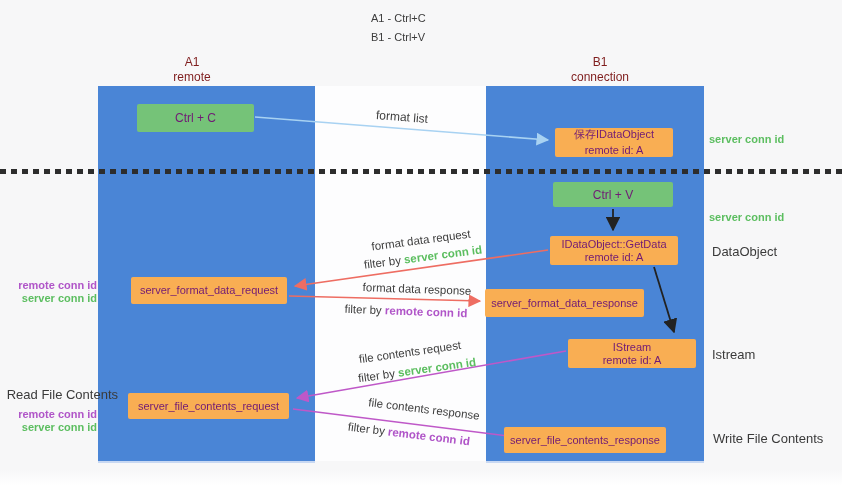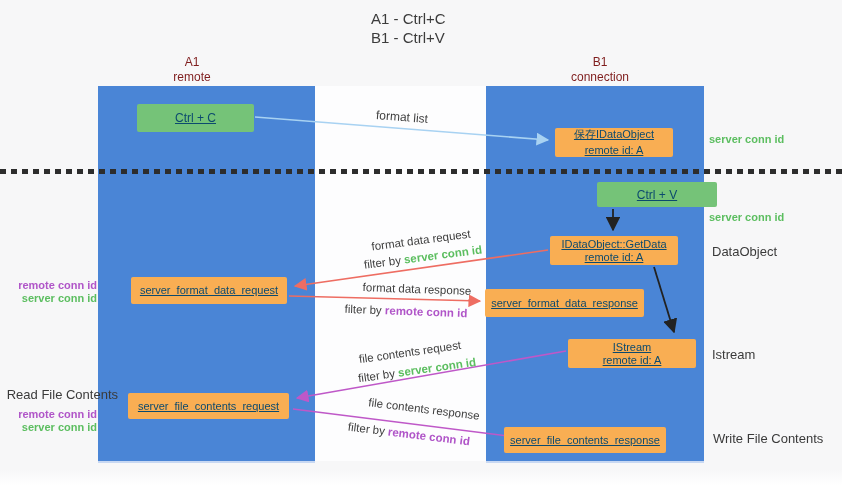--- a/index.html
+++ b/index.html
@@ -5,41 +5,41 @@
   html,body{margin:0;padding:0;}
   .canvas{
     position:relative;width:842px;height:485px;overflow:hidden;
     background:#f7f7f8;
     font-family:"Liberation Sans",sans-serif;color:#3a3a3a;
   }
   .canvas::after{content:"";position:absolute;left:0;bottom:0;width:842px;height:16px;
     background:linear-gradient(180deg,rgba(255,255,255,0),#ffffff);pointer-events:none;}
   .abs{position:absolute;}
   
-  .title{left:371px;top:9px;font-size:15px;line-height:19px;color:#3c3c3c;}
+  .title{left:371px;top:9px;font-size:11px;line-height:19px;color:#3c3c3c;}
   
   .hdr{font-size:12px;line-height:15px;text-align:center;width:120px;color:#7f1d1d;}
   .hdr-left{left:132px;top:55px;}
   .hdr-right{left:540px;top:55px;}
   
   .column{background:#4a85d6;top:86px;height:375px;border-bottom:2px solid #c8d8f2;}
   .col-left{left:98px;width:217px;}
   .col-right{left:486px;width:218px;}
   .mid-lane{left:315px;top:86px;width:171px;height:375px;background:#fdfdfe;}
   
   .dashed{left:0;top:169px;width:842px;height:5px;
     background:repeating-linear-gradient(90deg,#2d2d2d 0 6px,rgba(0,0,0,0) 6px 11px);}
   
   .box{display:flex;align-items:center;justify-content:center;flex-direction:column;
-       color:#0c4a6e;text-align:center;border-radius:2px;text-decoration:underline;}
+       color:#701a75;text-align:center;border-radius:2px;}
   .green{background:#75c378;font-size:12px;}
   .orange{background:#f9ae53;font-size:11px;line-height:13px;}
   .box-ctrl-c{left:137px;top:104px;width:117px;height:28px;}
   .box-save{left:555px;top:128px;width:118px;height:29px;justify-content:space-between;}
-  .box-ctrl-v{left:553px;top:182px;width:120px;height:25px;margin-left:44px;}
+  .box-ctrl-v{left:553px;top:182px;width:120px;height:25px;}
   .box-getdata{left:550px;top:236px;width:128px;height:29px;text-align:center;}
   .box-format-req{left:131px;top:277px;width:156px;height:27px;}
   .box-format-resp{left:485px;top:289px;width:159px;height:28px;}
   .box-istream{left:568px;top:339px;width:128px;height:29px;}
   .box-file-req{left:128px;top:393px;width:161px;height:26px;}
   .box-file-resp{left:504px;top:427px;width:162px;height:26px;}
   
   .side{font-size:11px;line-height:13px;white-space:nowrap;}
   .bold{font-weight:bold;}
   .grn{color:#5cbe60;}

